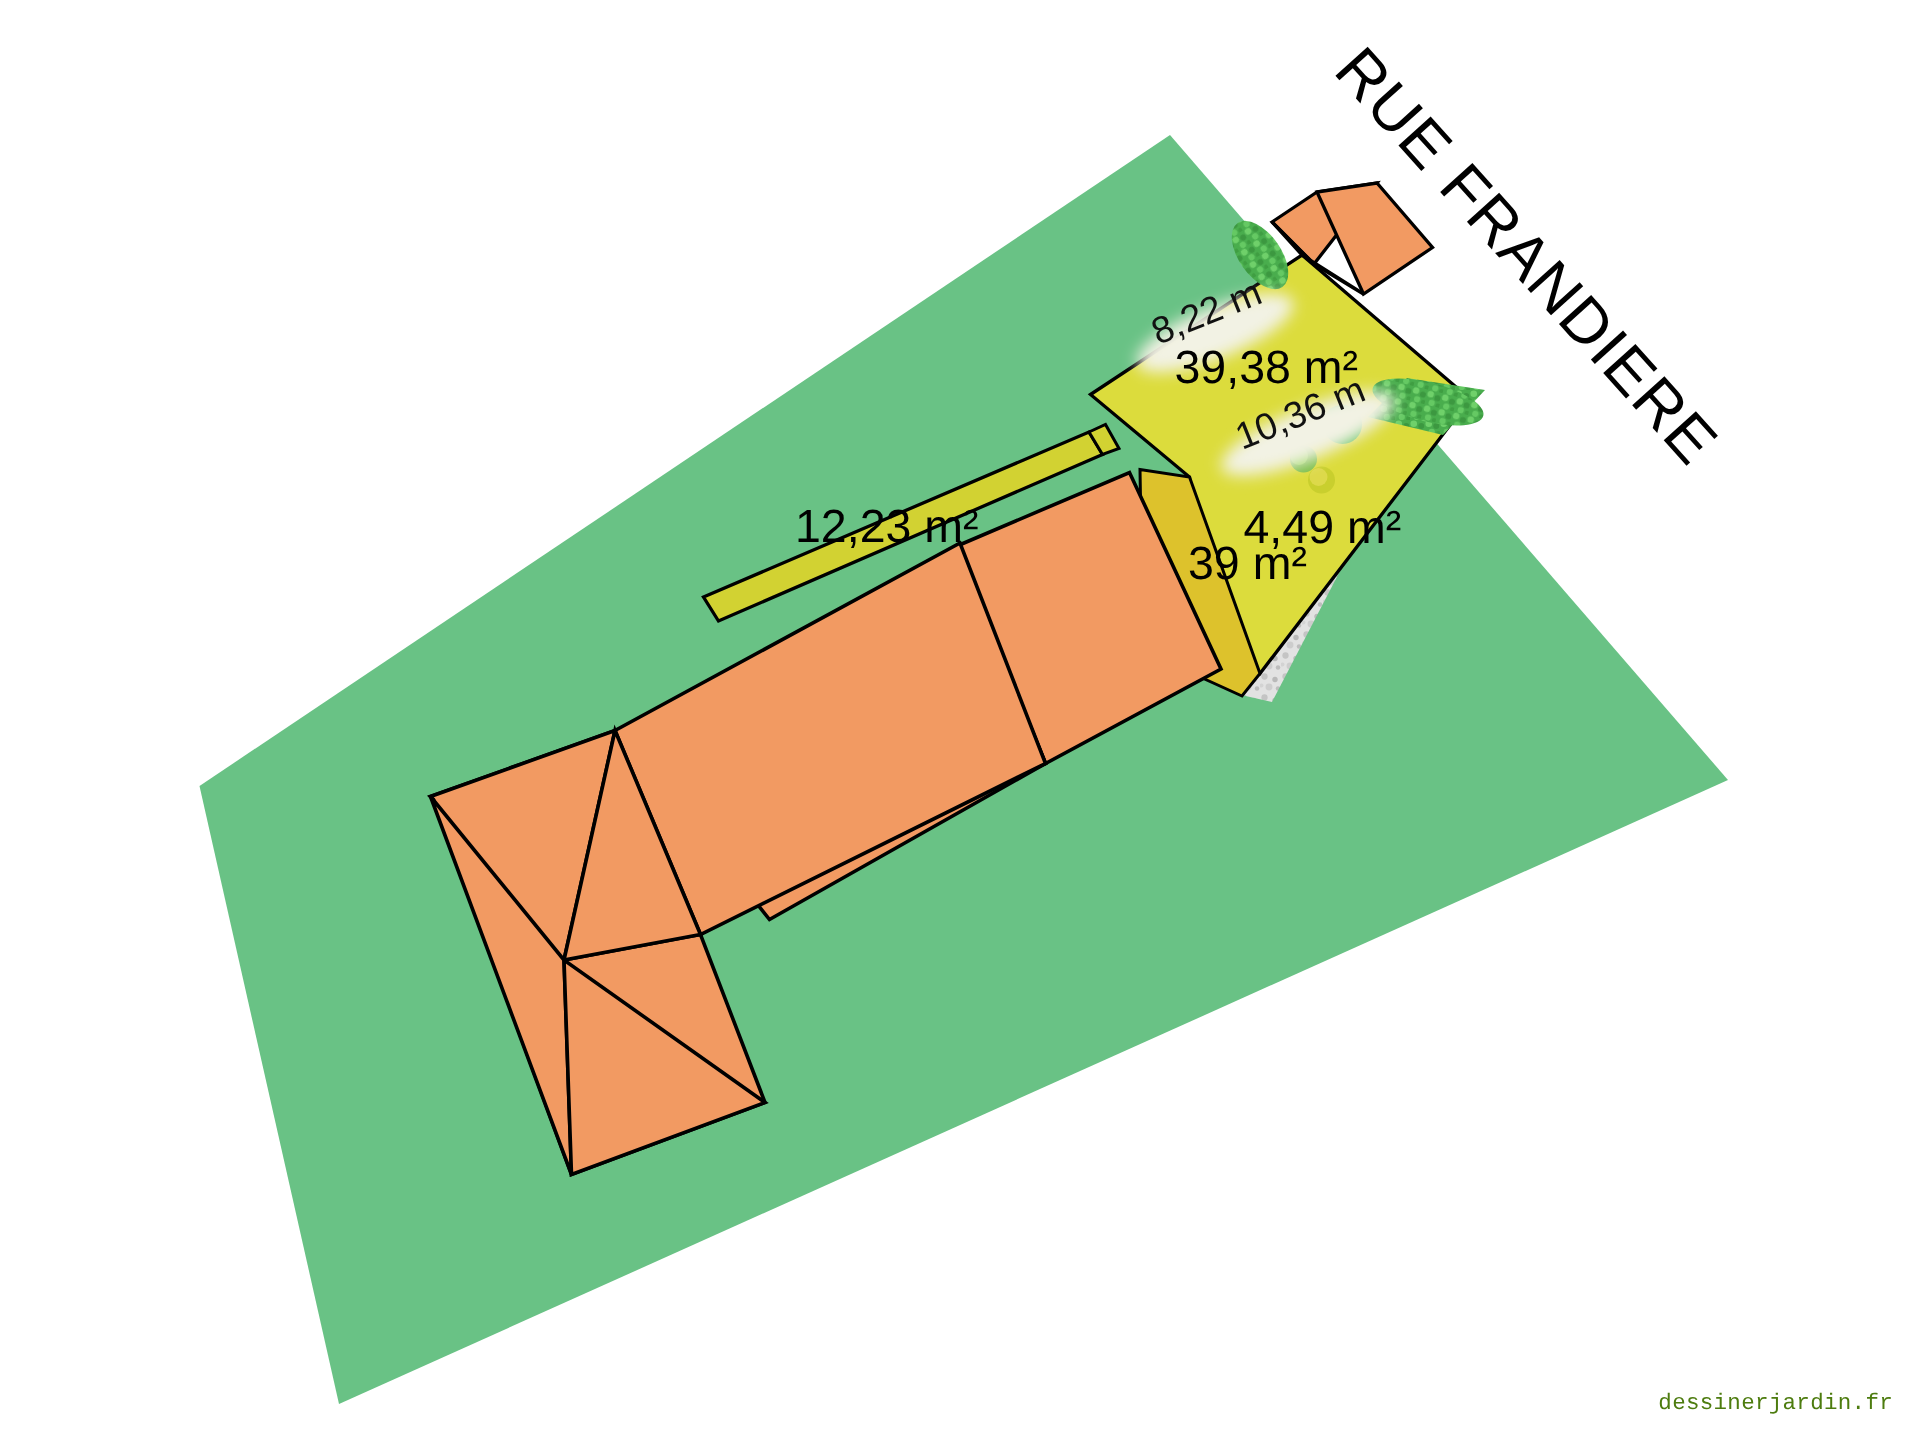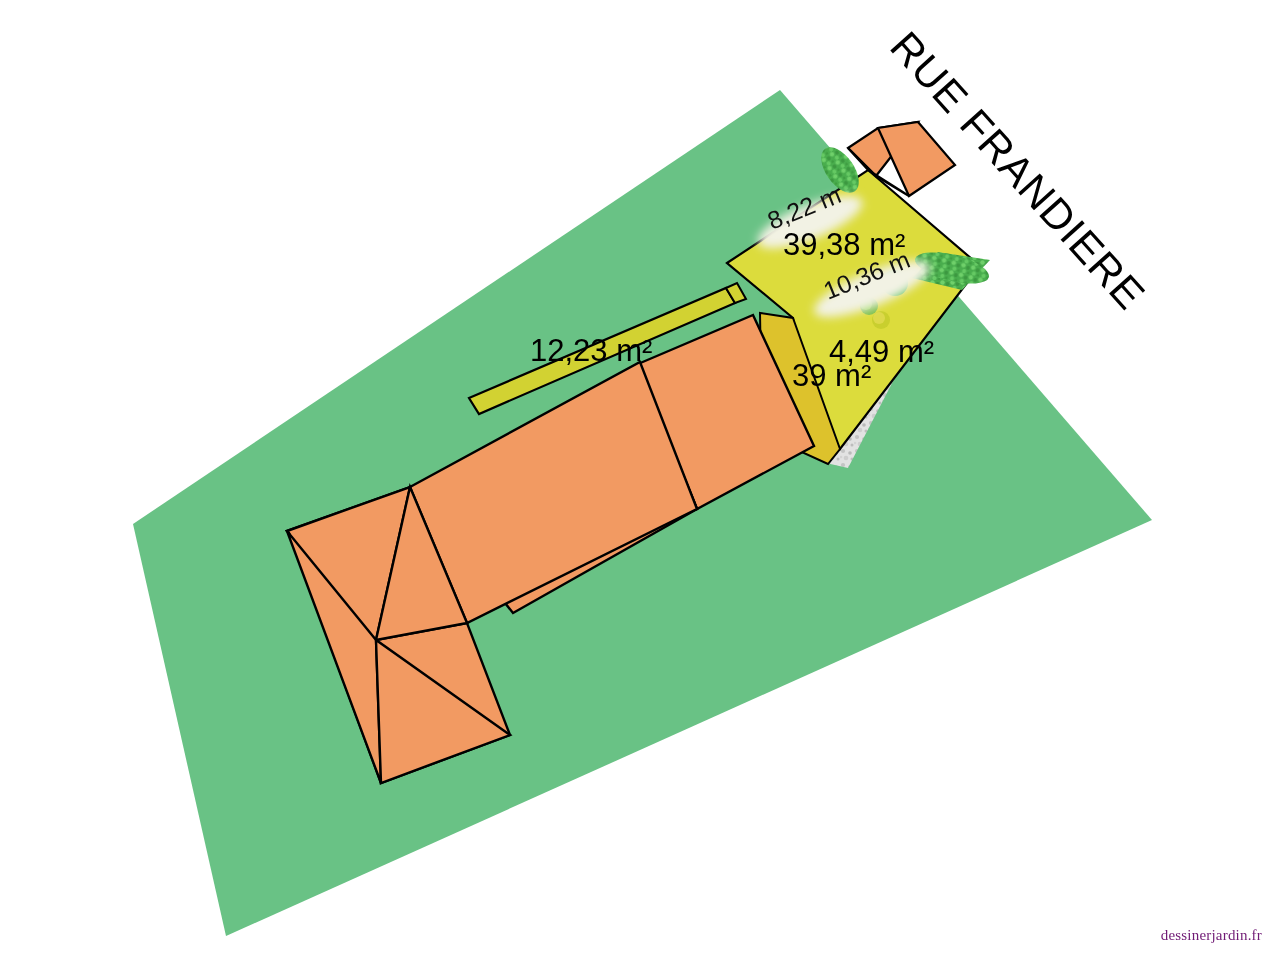--- a/index.html
+++ b/index.html
@@ -41,23 +41,23 @@
   .street-label {
     font-family: "Liberation Sans", sans-serif;
     font-weight: 400;
     fill: #000000;
     letter-spacing: 1px;
   }
   .watermark {
     position: absolute;
     right: 18px;
     bottom: 16px;
-    font-family: Liberation Serif, serif;
+    font-family: Liberation Mono, monospace;
     font-size: 15px;
-    color: #701a75;
+    color: #4d7c0f;
     letter-spacing: 0.2px;
     user-select: none;
   }
 </style>
 </head>
 <body>
 
 <div id="plan-root">
 
   <svg id="plan-svg" viewBox="0 0 1280 960">

